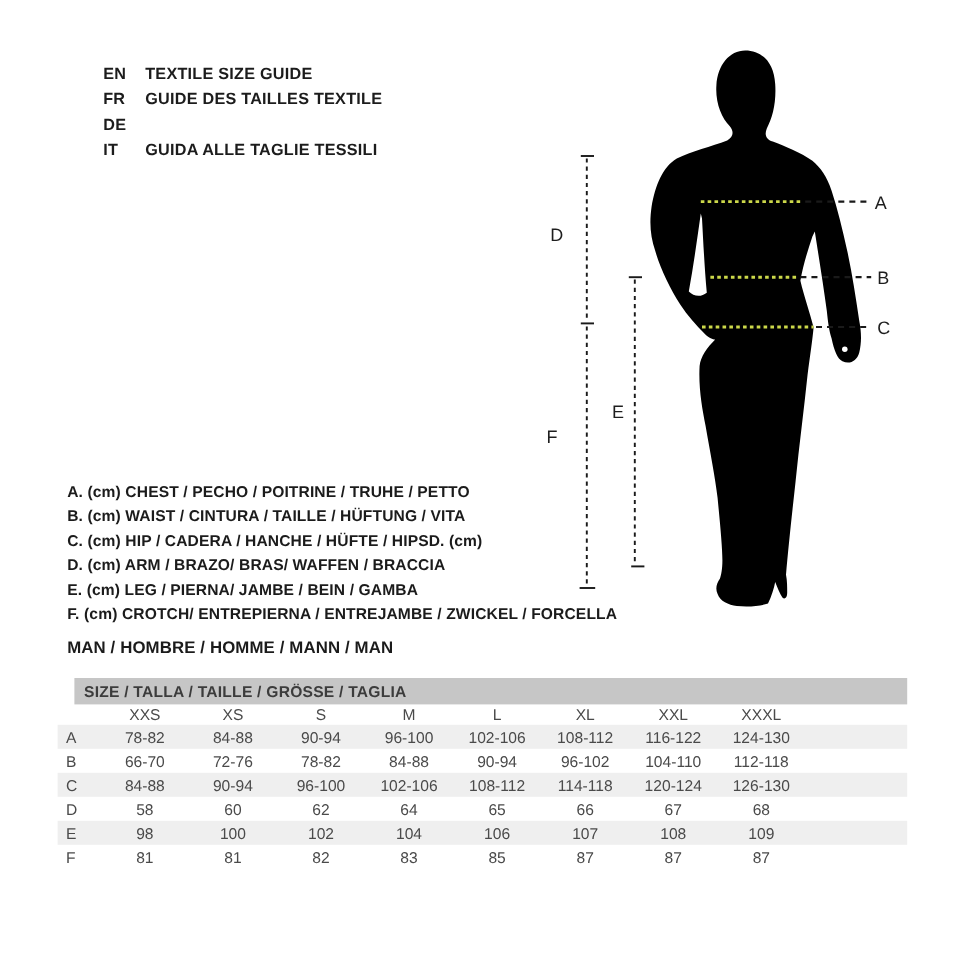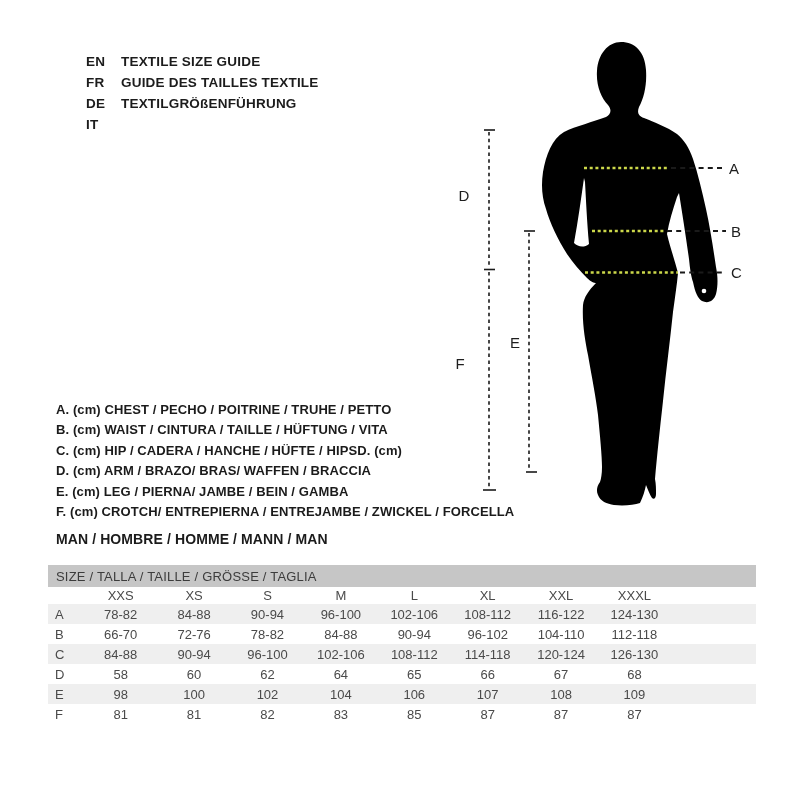--- a/index.html
+++ b/index.html
@@ -18,21 +18,21 @@
 
   
   .legend-block{position:absolute;left:56px;top:400px;font-size:13px;line-height:20.4px;
                 font-weight:bold;letter-spacing:.1px;color:#1b1b1b;}
   .gender-line{position:absolute;left:56px;top:529px;font-size:14px;line-height:20px;
                font-weight:bold;letter-spacing:.1px;color:#1b1b1b;}
 
   
   .size-table{position:absolute;left:48px;top:565px;width:708px;font-size:13px;color:#4a4a4a;}
   .table-title{background:#c6c6c6;color:#3c3c3c;height:22px;display:flex;align-items:center;
-               padding-left:8px;font-weight:normal;letter-spacing:.2px;box-sizing:border-box;}
+               padding-left:8px;font-weight:bold;letter-spacing:.2px;box-sizing:border-box;margin-left:14px;}
   .grid-row{display:grid;grid-template-columns:36px repeat(8,73.4px) 1fr;align-items:center;}
   .header-row{height:17px;}
   .data-row{height:20px;}
   .data-row.alt{background:#efefef;}
   .row-label{padding-left:7px;text-align:left;}
   .cell{text-align:center;}
 </style>
 </head>
 <body>
 
@@ -42,24 +42,24 @@
       <div class="lang-row">
         <span class="lang-code">EN</span>
         <span class="lang-label">TEXTILE SIZE GUIDE</span>
       </div>
       <div class="lang-row">
         <span class="lang-code">FR</span>
         <span class="lang-label">GUIDE DES TAILLES TEXTILE</span>
       </div>
       <div class="lang-row">
         <span class="lang-code">DE</span>
-        <span class="lang-label">TEXTILGRÖßENFÜHRUNG</span>
       </div>
       <div class="lang-row">
         <span class="lang-code">IT</span>
+        <span class="lang-label">GUIDA ALLE TAGLIE TESSILI</span>
       </div>
     </div>
 
   <svg class="figure" viewBox="440 30 310 490" width="310" height="490">
 
     <path fill="#000000" d="
       M 621,42 C 608,42 598,54 597,71 C 596,85 601,98 608,105 C 612,110 611,114 606,117
       C 593,122 576,126 564,132 C 552,139 546,155 543,172 C 541,186 542,197 546,209
       C 550,223 558,240 567,254 C 573,263 580,271 587,278 C 591,282 594,283 596,283
       C 589,290 584,297 583,305 C 582,323 585,340 588,355 C 592,378 596,398 598,415

